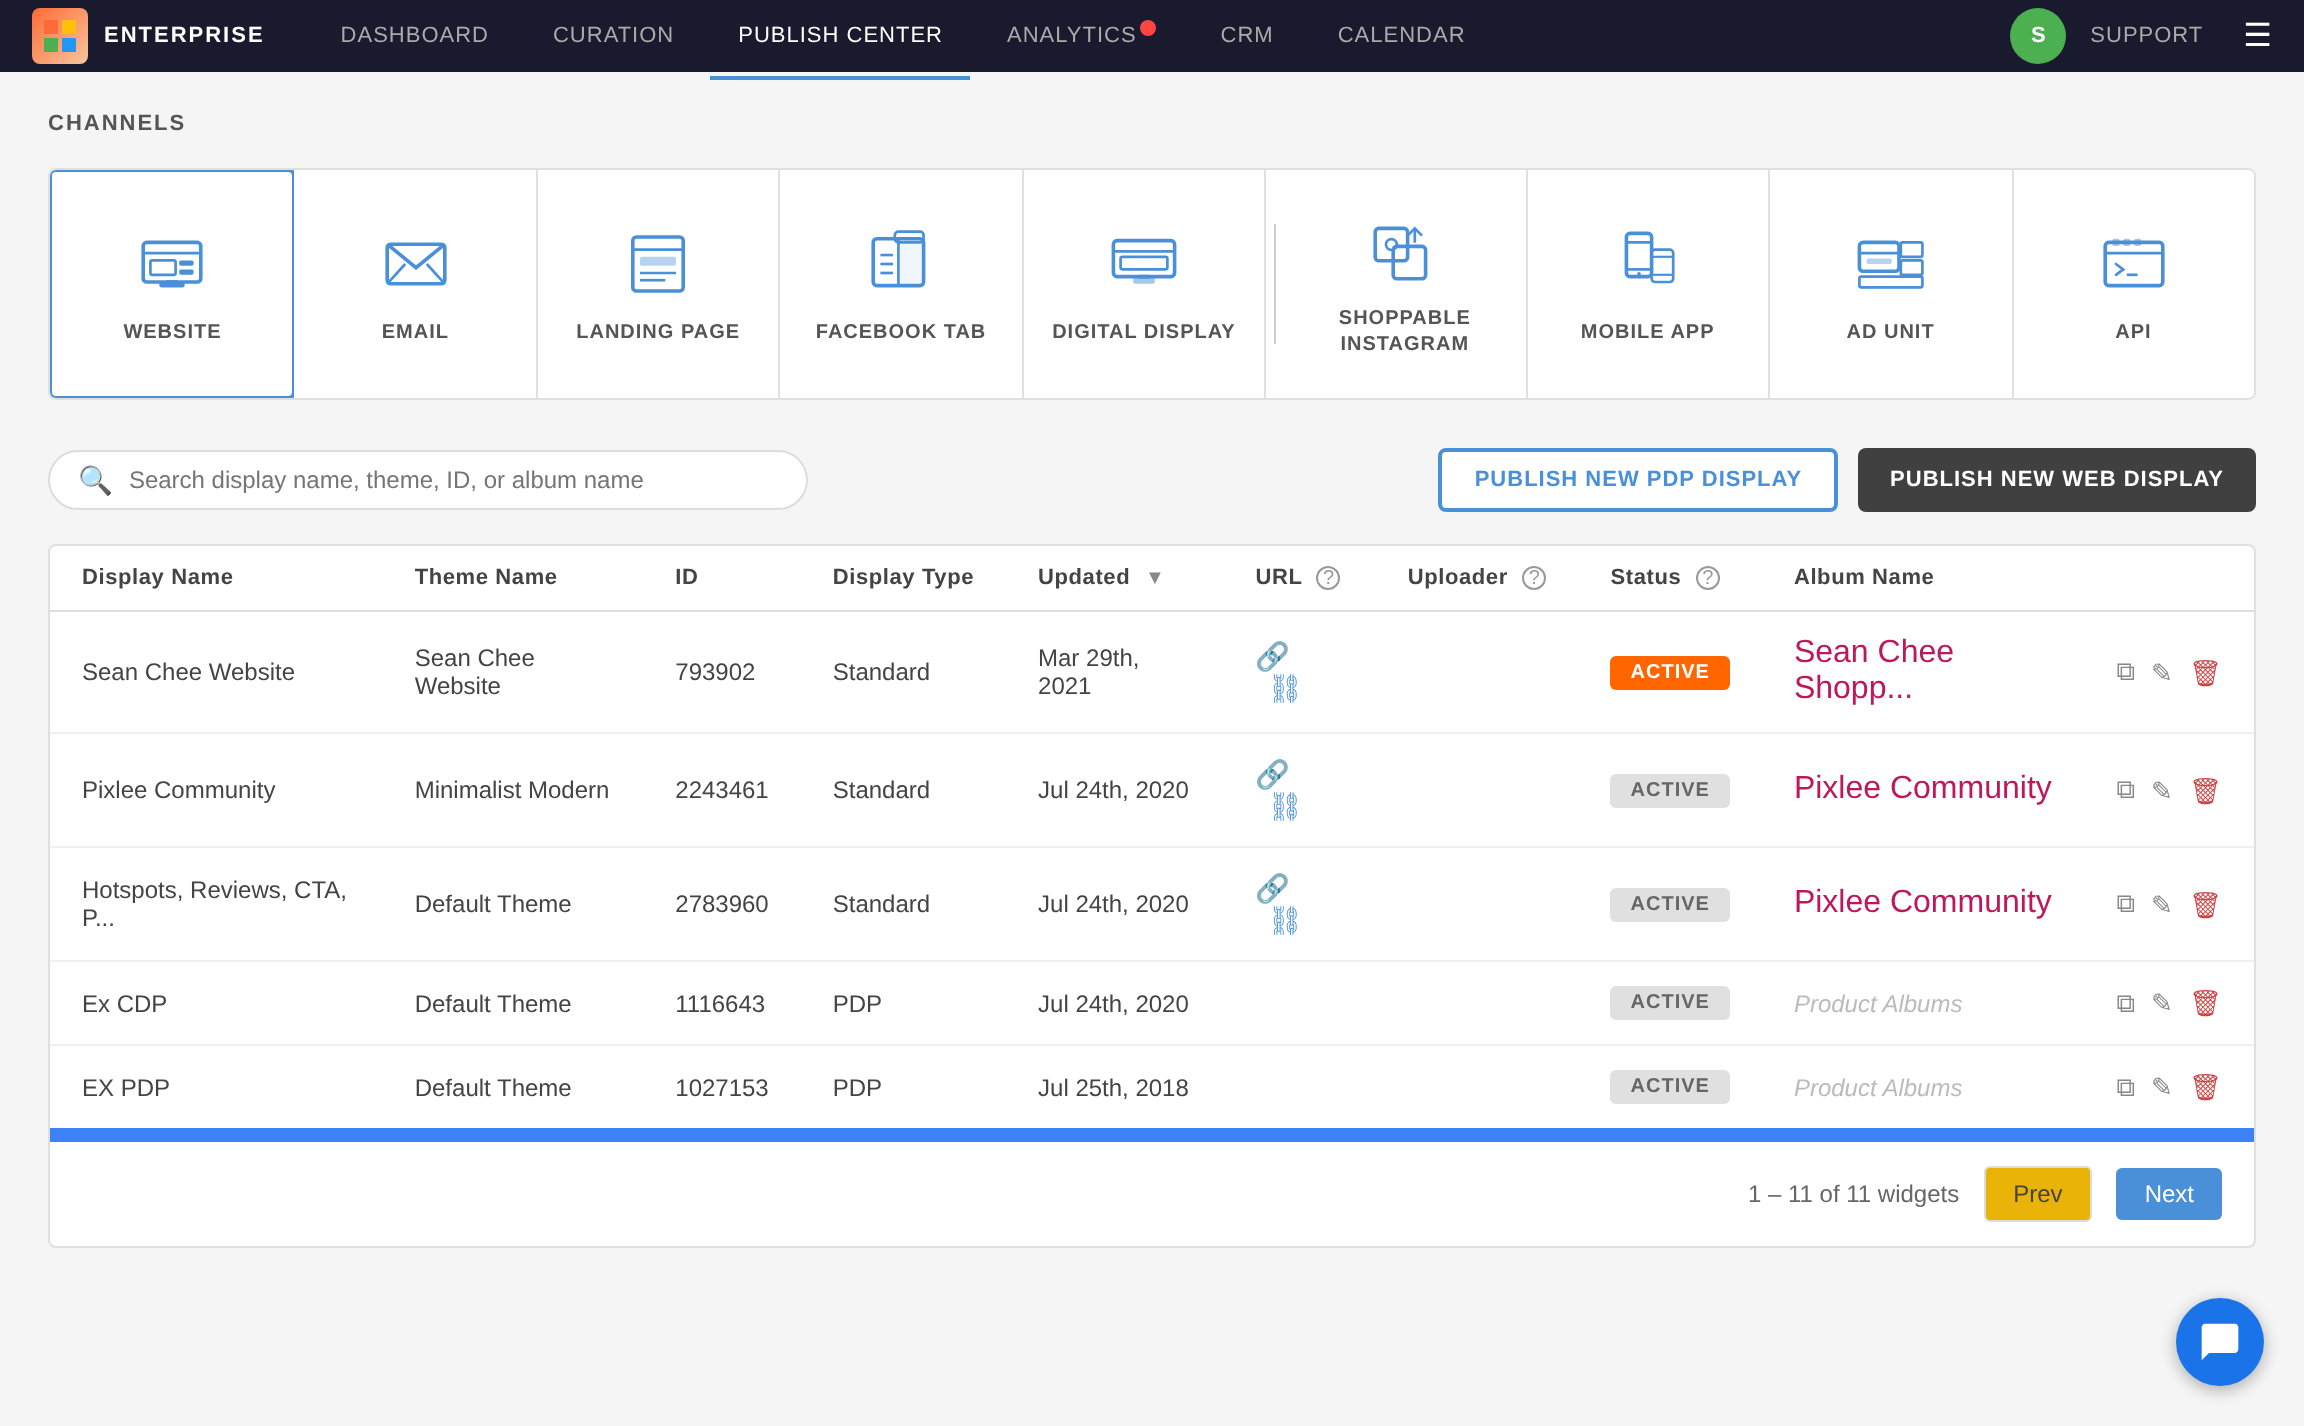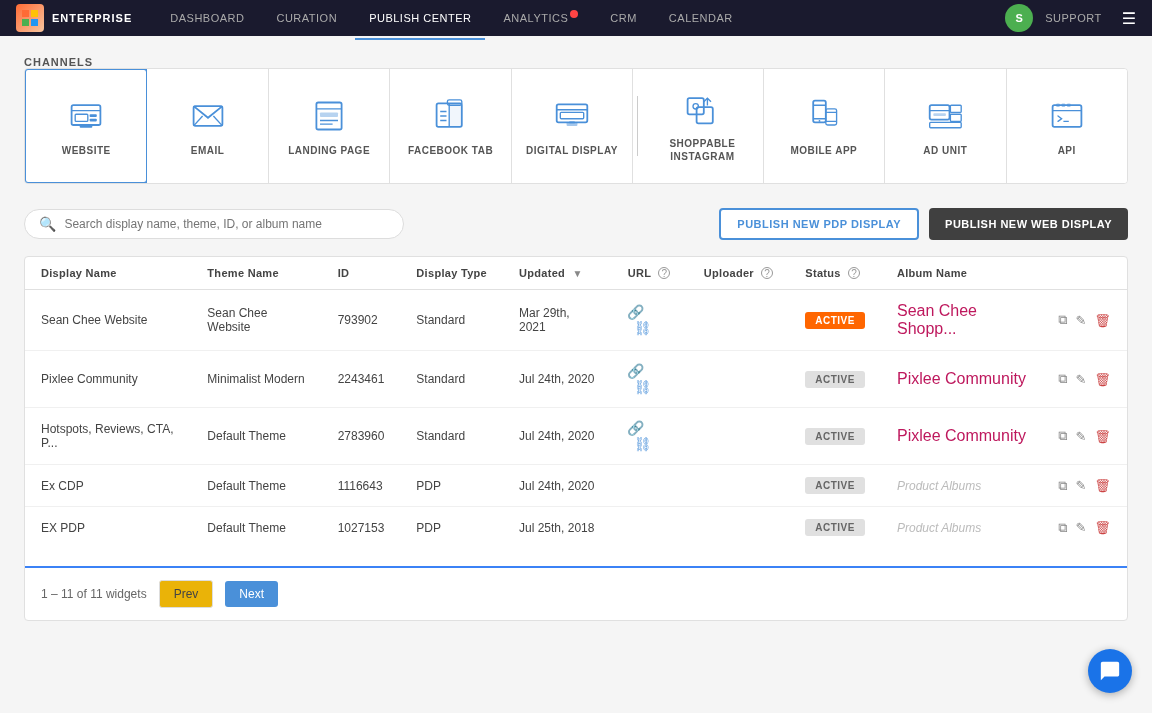--- a/index.html
+++ b/index.html
@@ -113,20 +113,21 @@
       padding: 20px 24px;
       max-width: 1152px;
     }
 
     
     .channels-label {
       font-size: 11px;
       font-weight: 700;
       letter-spacing: 1px;
       color: #555;
+      margin-bottom: 16px;
     }
 
     .channels-grid {
       display: flex;
       gap: 0;
       background: white;
       border: 1px solid #e0e0e0;
       border-radius: 4px;
       margin-bottom: 24px;
       overflow: hidden;
@@ -329,24 +330,24 @@
     .action-icon {
       color: #888;
       font-size: 13px;
       cursor: pointer;
     }
 
     
     .pagination-row {
       display: flex;
       align-items: center;
+      justify-content: flex-end;
       padding: 12px 16px;
       gap: 12px;
-      border-top: 2px solid #3b82f6;
-      margin-top: 18px;
+      border-top: 7px solid #3b82f6;
     }
     .pagination-info {
       font-size: 12px;
       color: #666;
     }
     .btn-page {
       border: 1px solid #ddd;
       background: #eab308;
       color: #444;
       padding: 6px 14px;

